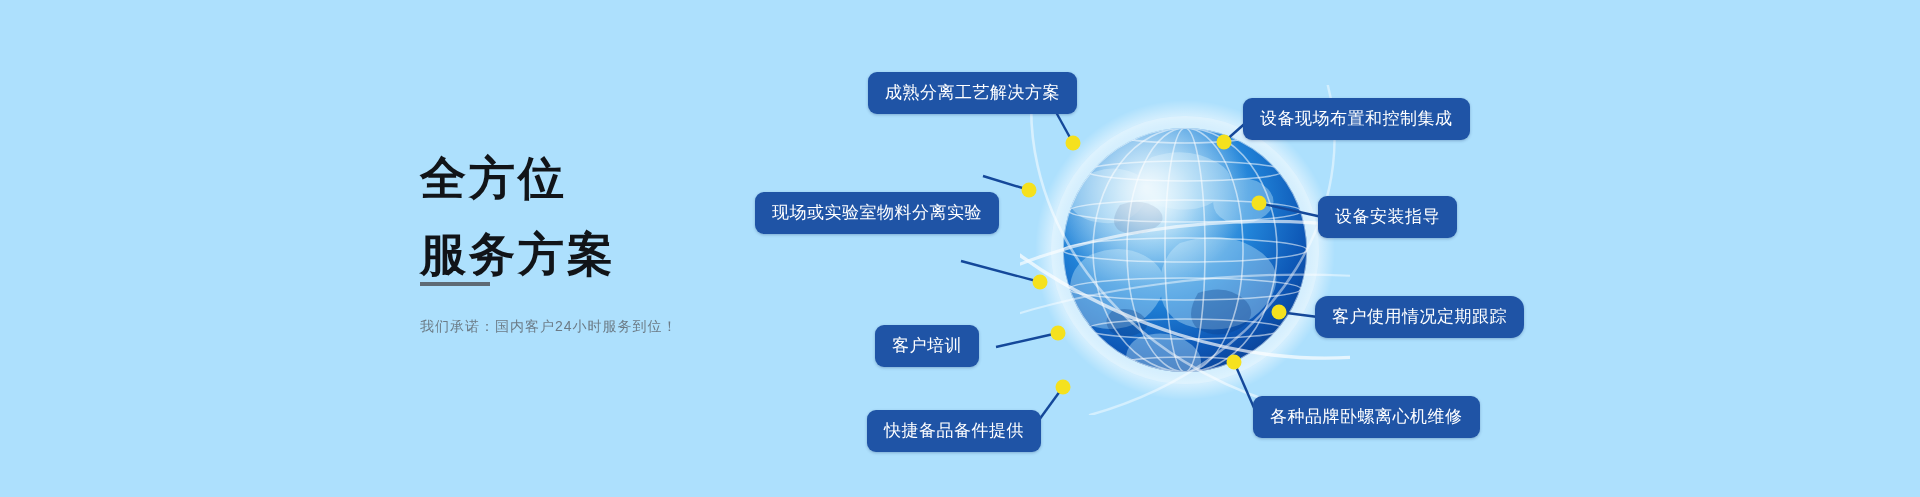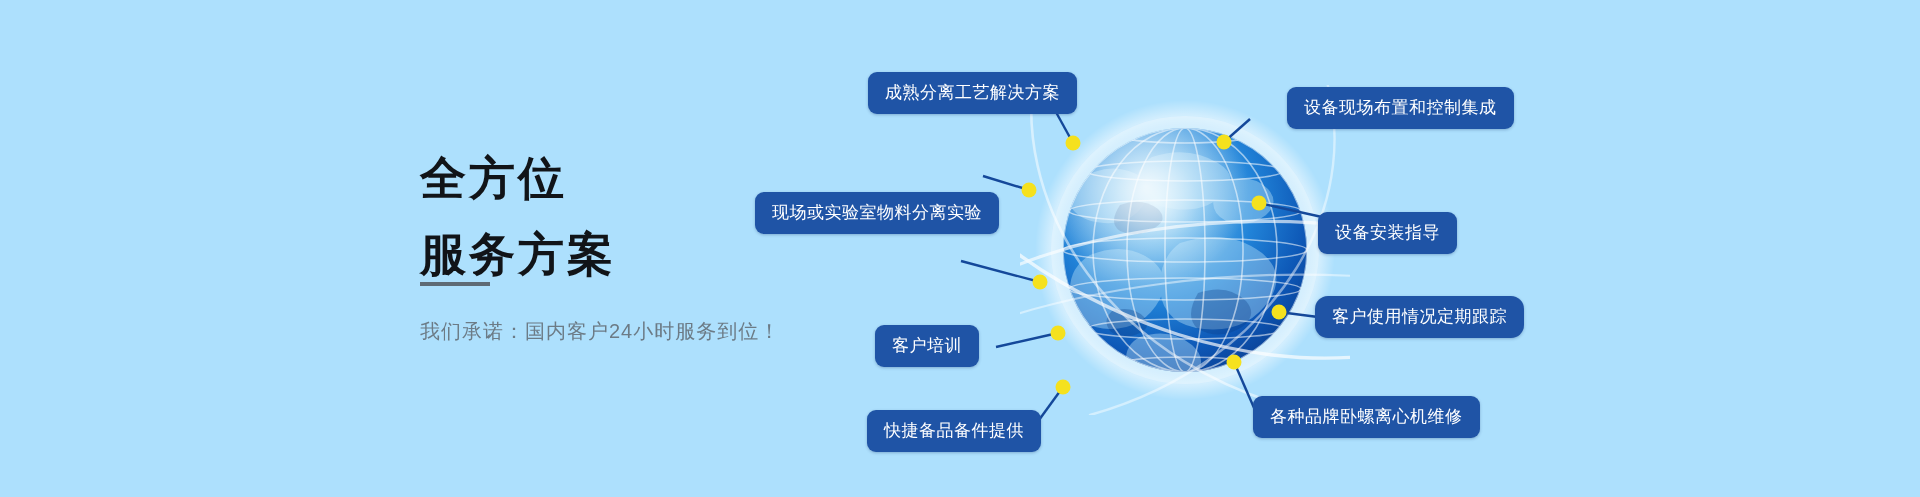--- a/index.html
+++ b/index.html
@@ -20,21 +20,21 @@
     font-size:46px;line-height:76px;font-weight:bold;
     color:#111418;letter-spacing:3px;
     white-space:pre-line;
   }
   #divider{
     position:absolute;left:420px;top:282px;
     width:70px;height:4px;background:#5f6b75;
   }
   #tagline{
     position:absolute;left:420px;top:318px;
-    font-size:20px;color:#6c7b86;letter-spacing:1px;
+    font-size:14px;color:#6c7b86;letter-spacing:1px;
     white-space:nowrap;
   }
 
   
   #globe-wrap{
     position:absolute;left:1020px;top:85px;
     width:330px;height:330px;
   }
   .globe-svg{position:absolute;left:0;top:0;width:330px;height:330px;}
 
@@ -160,18 +160,18 @@
       <circle cx="1259" cy="203" r="7.5"></circle>
       <circle cx="1279" cy="312" r="7.5"></circle>
       <circle cx="1234" cy="362" r="7.5"></circle>
     </g>
   </svg>
 
   <div class="pill" style="left:868px;top:72px;">成熟分离工艺解决方案</div>
   <div class="pill" style="left:755px;top:156px;margin-top:36px;">现场或实验室物料分离实验</div>
   <div class="pill" style="left:875px;top:325px;font-family:Liberation Serif, serif;">客户培训</div>
   <div class="pill" style="left:855px;top:410px;margin-left:12px;">快捷备品备件提供</div>
-  <div class="pill" style="left:1243px;top:87px;margin-left:44px;">设备现场布置和控制集成</div>
-  <div class="pill" style="left:1318px;top:196px;margin-top:16px;">设备安装指导</div>
+  <div class="pill" style="left:1243px;top:98px;">设备现场布置和控制集成</div>
+  <div class="pill" style="left:1318px;top:196px;">设备安装指导</div>
   <div class="pill" style="left:1315px;top:296px;border-radius:13px;">客户使用情况定期跟踪</div>
   <div class="pill" style="left:1253px;top:396px;">各种品牌卧螺离心机维修</div>
 
 </div>
 
 </body></html>

